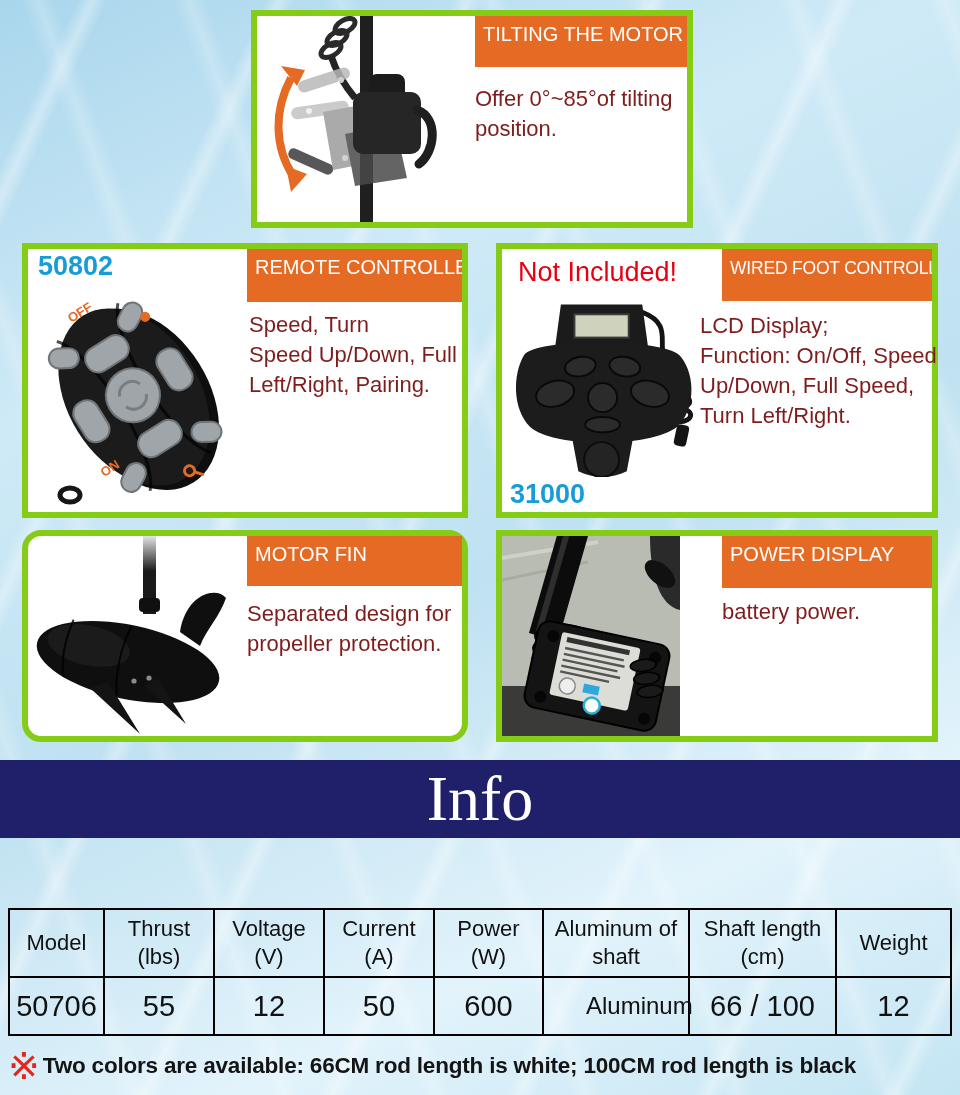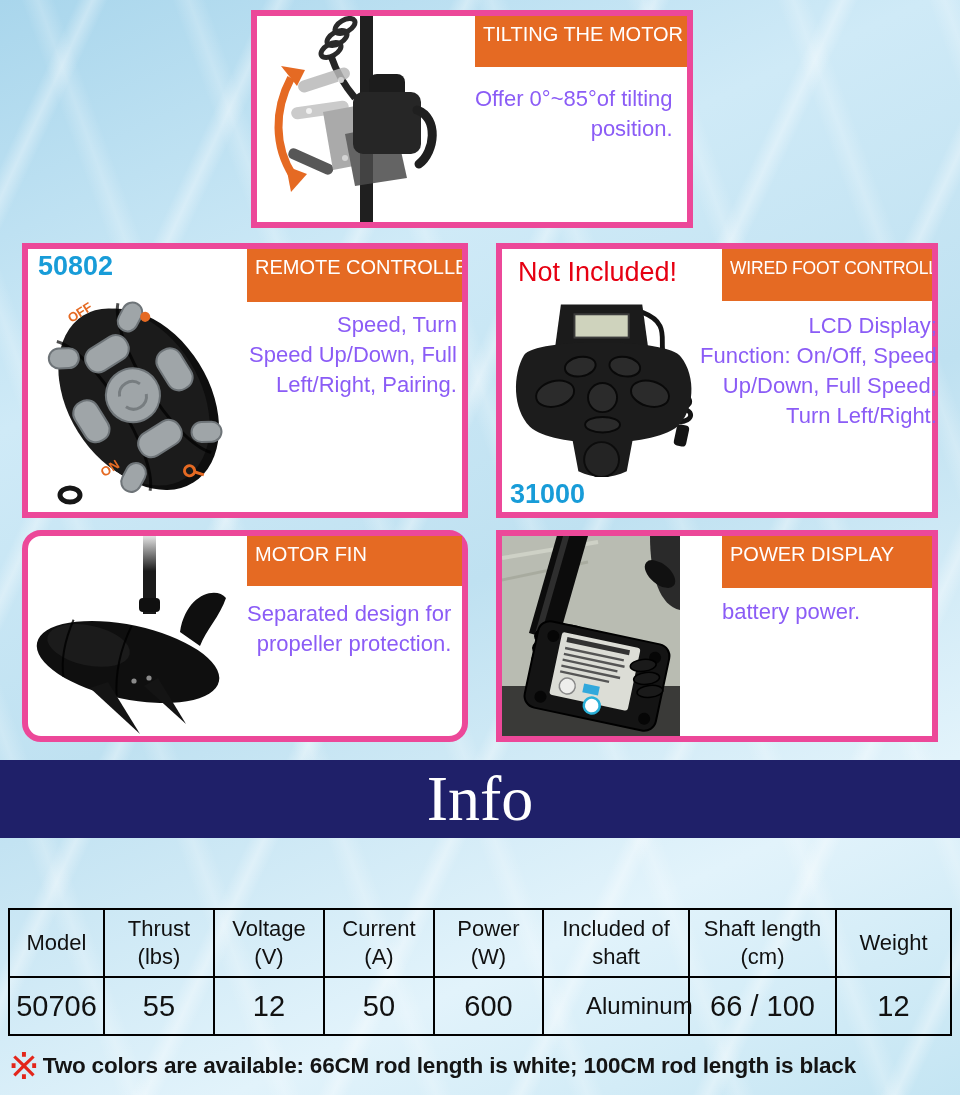--- a/index.html
+++ b/index.html
@@ -5,28 +5,28 @@
   html,body{margin:0;padding:0;}
   body{
     width:960px;height:1095px;position:relative;overflow:hidden;
     font-family:"Liberation Sans",sans-serif;
     background:
       repeating-linear-gradient(115deg, rgba(255,255,255,0) 0px, rgba(255,255,255,0) 70px, rgba(255,255,255,.35) 84px, rgba(255,255,255,0) 98px, rgba(255,255,255,0) 170px),
       repeating-linear-gradient(70deg, rgba(255,255,255,0) 0px, rgba(255,255,255,0) 110px, rgba(255,255,255,.22) 126px, rgba(255,255,255,0) 142px),
       linear-gradient(155deg,#a9d6ec 0%, #cfeaf7 28%, #bfe1f1 52%, #e2f3fb 78%, #c4e5f3 100%);
   }
   .feature-box{
-    position:absolute;background:#ffffff;border:6px solid #ec4899;box-sizing:border-box;
+    position:absolute;background:#ffffff;border:6px solid #84cc16;box-sizing:border-box;
   }
   .orange-header{
     position:absolute;top:0;right:0;background:#e56a23;color:#ffffff;
     box-sizing:border-box;padding:7px 4px 0 8px;font-size:20px;line-height:22px;
     white-space:nowrap;overflow:hidden;
   }
-  .body-lines{position:absolute;color:#8b5cf6;font-size:22px;line-height:30px;text-align:right;}
+  .body-lines{position:absolute;color:#7f1d1d;font-size:22px;line-height:30px;}
   .body-lines > div{white-space:nowrap;}
   .code-label{position:absolute;font-size:27px;font-weight:700;color:#189cd8;}
   .red-note{position:absolute;font-size:27px;color:#e60012;}
   .illus{position:absolute;}
   .info-band{
     position:absolute;left:0;top:760px;width:960px;height:78px;background:#1f2069;
     display:flex;align-items:flex-start;justify-content:center;
   }
   .info-band span{
     font-family:"Liberation Serif",serif;font-size:64px;color:#ffffff;line-height:78px;
@@ -283,21 +283,21 @@
         </td>
     <td>
       <div>Current</div>
       <div>(A)</div>
         </td>
     <td>
       <div>Power</div>
       <div>(W)</div>
         </td>
     <td>
-      <div>Included of</div>
+      <div>Aluminum of</div>
       <div>shaft</div>
         </td>
     <td>
       <div>Shaft length</div>
       <div>(cm)</div>
         </td>
     <td>
       <div>Weight</div>
       <div></div>
         </td>

